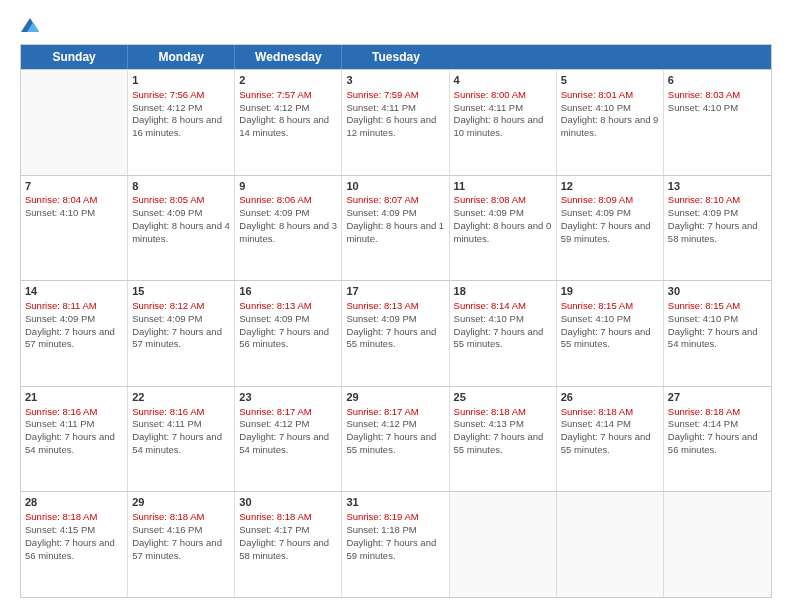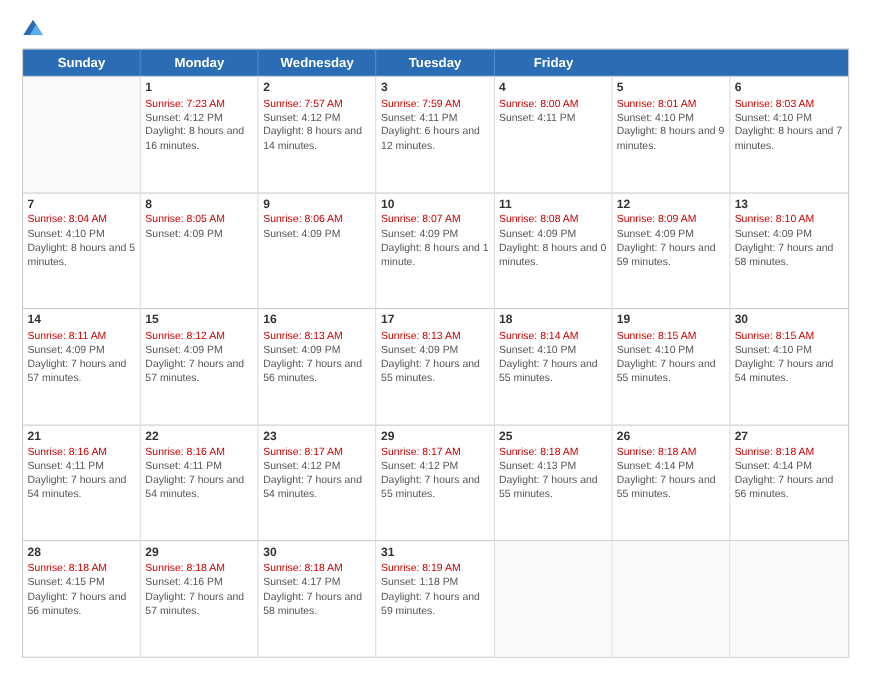--- a/index.html
+++ b/index.html
@@ -132,36 +132,35 @@
       <div class="location"></div>
     </div>
   </div>
 
   <div class="calendar">
     <div class="cal-header">
       <div class="col-head">Sunday</div>
       <div class="col-head">Monday</div>
       <div class="col-head">Wednesday</div>
       <div class="col-head">Tuesday</div>
-      <div class="col-head">Friday</div>
     </div>
     <div class="cal-body" id="cal-body">
     <div class="cal-row">
           <div class="cal-cell empty"></div>
-          <div class="cal-cell"><span class="day-num">1</span><span class="sun">Sunrise: 7:23 AM</span><br><span class="set">Sunset: 4:12 PM</span><br><span class="day">Daylight: 8 hours and 16 minutes.</span></div>
+          <div class="cal-cell"><span class="day-num">1</span><span class="sun">Sunrise: 7:56 AM</span><br><span class="set">Sunset: 4:12 PM</span><br><span class="day">Daylight: 8 hours and 16 minutes.</span></div>
           <div class="cal-cell"><span class="day-num">2</span><span class="sun">Sunrise: 7:57 AM</span><br><span class="set">Sunset: 4:12 PM</span><br><span class="day">Daylight: 8 hours and 14 minutes.</span></div>
           <div class="cal-cell"><span class="day-num">3</span><span class="sun">Sunrise: 7:59 AM</span><br><span class="set">Sunset: 4:11 PM</span><br><span class="day">Daylight: 6 hours and 12 minutes.</span></div>
-          <div class="cal-cell"><span class="day-num">4</span><span class="sun">Sunrise: 8:00 AM</span><br><span class="set">Sunset: 4:11 PM</span><br></div>
+          <div class="cal-cell"><span class="day-num">4</span><span class="sun">Sunrise: 8:00 AM</span><br><span class="set">Sunset: 4:11 PM</span><br><span class="day">Daylight: 8 hours and 10 minutes.</span></div>
           <div class="cal-cell"><span class="day-num">5</span><span class="sun">Sunrise: 8:01 AM</span><br><span class="set">Sunset: 4:10 PM</span><br><span class="day">Daylight: 8 hours and 9 minutes.</span></div>
-          <div class="cal-cell"><span class="day-num">6</span><span class="sun">Sunrise: 8:03 AM</span><br><span class="set">Sunset: 4:10 PM</span><br><span class="day">Daylight: 8 hours and 7 minutes.</span></div>
+          <div class="cal-cell"><span class="day-num">6</span><span class="sun">Sunrise: 8:03 AM</span><br><span class="set">Sunset: 4:10 PM</span><br></div>
         </div>
         <div class="cal-row">
-          <div class="cal-cell"><span class="day-num">7</span><span class="sun">Sunrise: 8:04 AM</span><br><span class="set">Sunset: 4:10 PM</span><br><span class="day">Daylight: 8 hours and 5 minutes.</span></div>
-          <div class="cal-cell"><span class="day-num">8</span><span class="sun">Sunrise: 8:05 AM</span><br><span class="set">Sunset: 4:09 PM</span><br></div>
-          <div class="cal-cell"><span class="day-num">9</span><span class="sun">Sunrise: 8:06 AM</span><br><span class="set">Sunset: 4:09 PM</span><br></div>
+          <div class="cal-cell"><span class="day-num">7</span><span class="sun">Sunrise: 8:04 AM</span><br><span class="set">Sunset: 4:10 PM</span><br></div>
+          <div class="cal-cell"><span class="day-num">8</span><span class="sun">Sunrise: 8:05 AM</span><br><span class="set">Sunset: 4:09 PM</span><br><span class="day">Daylight: 8 hours and 4 minutes.</span></div>
+          <div class="cal-cell"><span class="day-num">9</span><span class="sun">Sunrise: 8:06 AM</span><br><span class="set">Sunset: 4:09 PM</span><br><span class="day">Daylight: 8 hours and 3 minutes.</span></div>
           <div class="cal-cell"><span class="day-num">10</span><span class="sun">Sunrise: 8:07 AM</span><br><span class="set">Sunset: 4:09 PM</span><br><span class="day">Daylight: 8 hours and 1 minute.</span></div>
           <div class="cal-cell"><span class="day-num">11</span><span class="sun">Sunrise: 8:08 AM</span><br><span class="set">Sunset: 4:09 PM</span><br><span class="day">Daylight: 8 hours and 0 minutes.</span></div>
           <div class="cal-cell"><span class="day-num">12</span><span class="sun">Sunrise: 8:09 AM</span><br><span class="set">Sunset: 4:09 PM</span><br><span class="day">Daylight: 7 hours and 59 minutes.</span></div>
           <div class="cal-cell"><span class="day-num">13</span><span class="sun">Sunrise: 8:10 AM</span><br><span class="set">Sunset: 4:09 PM</span><br><span class="day">Daylight: 7 hours and 58 minutes.</span></div>
         </div>
         <div class="cal-row">
           <div class="cal-cell"><span class="day-num">14</span><span class="sun">Sunrise: 8:11 AM</span><br><span class="set">Sunset: 4:09 PM</span><br><span class="day">Daylight: 7 hours and 57 minutes.</span></div>
           <div class="cal-cell"><span class="day-num">15</span><span class="sun">Sunrise: 8:12 AM</span><br><span class="set">Sunset: 4:09 PM</span><br><span class="day">Daylight: 7 hours and 57 minutes.</span></div>
           <div class="cal-cell"><span class="day-num">16</span><span class="sun">Sunrise: 8:13 AM</span><br><span class="set">Sunset: 4:09 PM</span><br><span class="day">Daylight: 7 hours and 56 minutes.</span></div>
           <div class="cal-cell"><span class="day-num">17</span><span class="sun">Sunrise: 8:13 AM</span><br><span class="set">Sunset: 4:09 PM</span><br><span class="day">Daylight: 7 hours and 55 minutes.</span></div>

